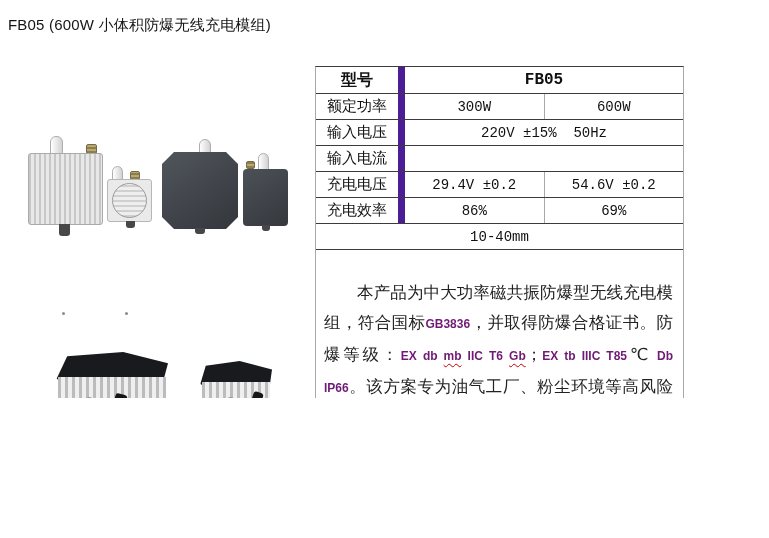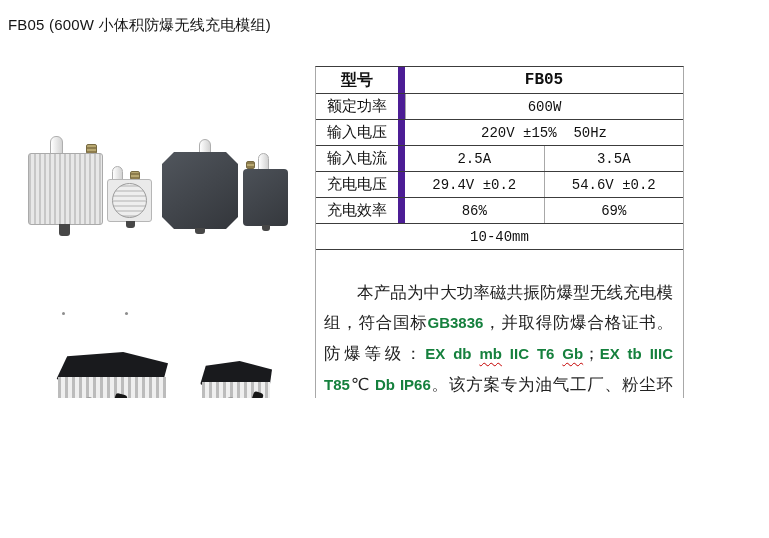--- a/index.html
+++ b/index.html
@@ -36,21 +36,21 @@
   .tval.second { border-left:1px solid #a8a8a8; }
   .trow.header .tval { font-weight:bold; font-size:16px; }
 
   .desc {
     padding:27px 10px 0 8px;
     font-size:16.5px; line-height:30px; color:#222;
     text-align:justify; text-indent:2em;
   }
   .latin {
     font-family:"Liberation Sans","DejaVu Sans",sans-serif;
-    font-size:15px; font-weight:600; color:#15803d;
+    font-size:12px; font-weight:600; color:#701a75;
   }
   .misspell {
     text-decoration:underline wavy #c40000;
     text-decoration-thickness:1px; text-underline-offset:3px;
   }
 
   
   .dev { position:absolute; }
   .antenna {
     position:absolute; background:linear-gradient(90deg,#ffffff,#d2d2d2);
@@ -169,37 +169,34 @@
     <div class="trow header">
       <div class="tlabel">型号</div>
       <div class="tvals">
           <div class="tval" style="font-family:'Liberation Mono','DejaVu Sans Mono',monospace;">FB05</div>
         </div>
     </div>
 
     <div class="trow">
       <div class="tlabel">额定功率</div>
       <div class="tvals">
+        <div class="tval">300W</div>
         <div class="tval second">600W</div>
       </div>
     </div>
 
     <div class="trow">
       <div class="tlabel">输入电压</div>
       <div class="tvals">
           <div class="tval">220V ±15%  50Hz</div>
         </div>
     </div>
 
     <div class="trow">
       <div class="tlabel">输入电流</div>
-      <div class="tvals">
-        <div class="tval">2.5A</div>
-        <div class="tval second">3.5A</div>
-      </div>
     </div>
 
     <div class="trow">
       <div class="tlabel">充电电压</div>
       <div class="tvals">
         <div class="tval">29.4V ±0.2</div>
         <div class="tval second">54.6V ±0.2</div>
       </div>
     </div>
 

